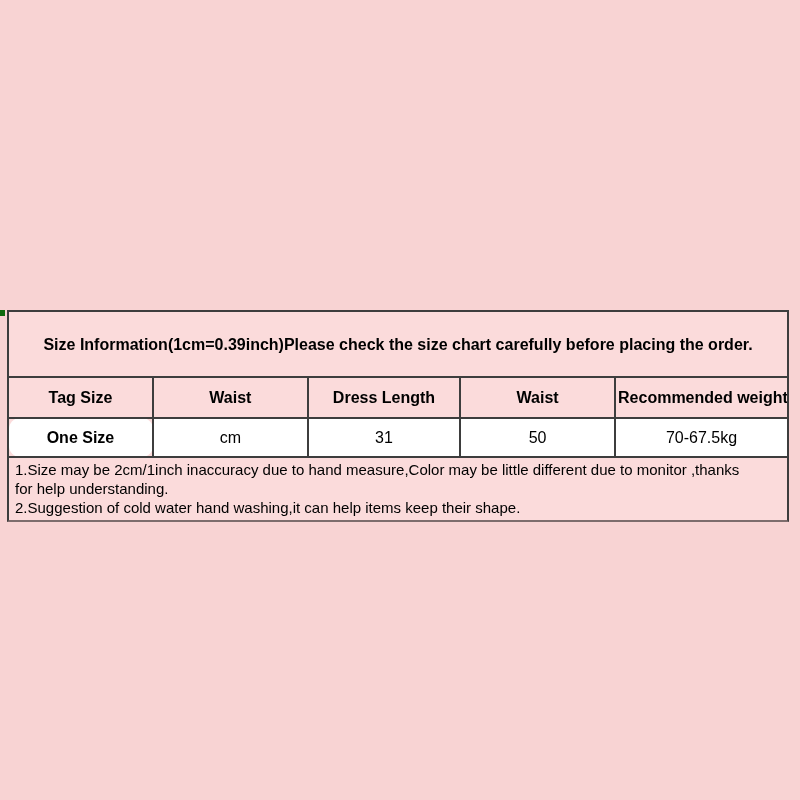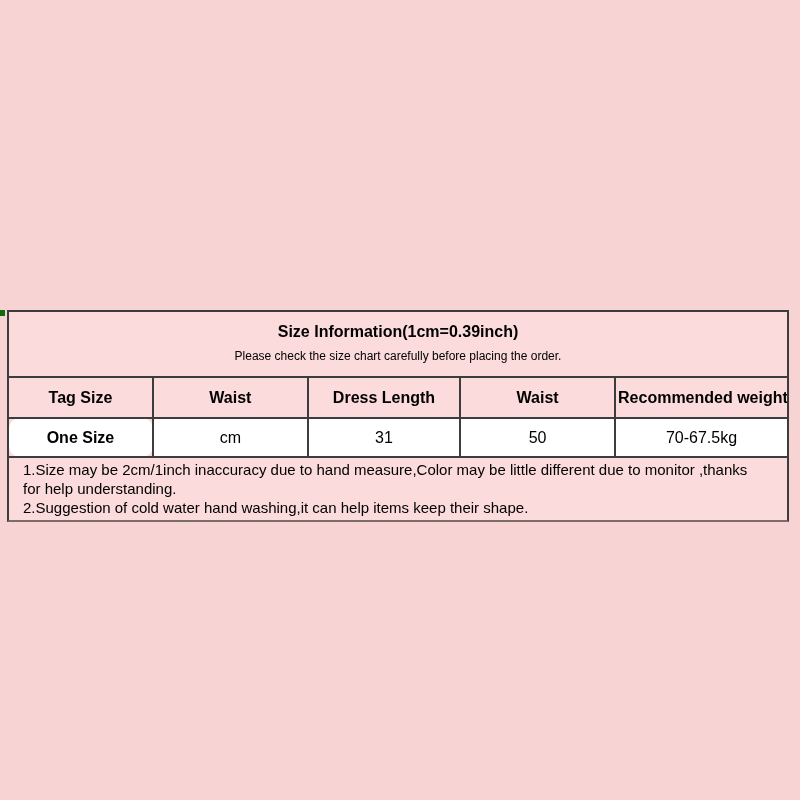--- a/index.html
+++ b/index.html
@@ -25,34 +25,34 @@
     width:782px;
     border:2px solid var(--border-dark);
     border-bottom-color:#7d6c6c;
     background:var(--pink);
     box-sizing:border-box;
   }
   .title-cell{
     height:64px;
     background:var(--pink);
     display:flex;
-    flex-direction:column;
+    flex-direction:row;
     justify-content:center;
     align-items:center;
     border-bottom:2px solid var(--border-dark);
   }
   .title-line{
     font-size:16px;
     font-weight:bold;
     line-height:25px;
     white-space:nowrap;
   }
   .subtitle-line{
-    font-size:12px;
-    font-weight:normal;
+    font-size:16px;
+    font-weight:bold;
     line-height:25px;
     white-space:nowrap;
   }
   table.size-table{
     width:100%;
     border-collapse:collapse;
     table-layout:fixed;
   }
   table.size-table td{
     text-align:center;
@@ -75,21 +75,21 @@
   }
   tr.value-row td.tag-size-value{
     font-weight:bold;
     border-radius:11px;
   }
   table.size-table td + td{
     border-left:2px solid var(--border-dark);
   }
   .notes-cell{
     background:var(--pink);
-    padding:2px 2px 3px 14px;
+    padding:2px 2px 3px 6px;
   }
   .note-line{
     font-size:15px;
     line-height:19px;
     white-space:nowrap;
     overflow:hidden;
   }
   .corner-artifact{
     position:absolute;
     left:0;

